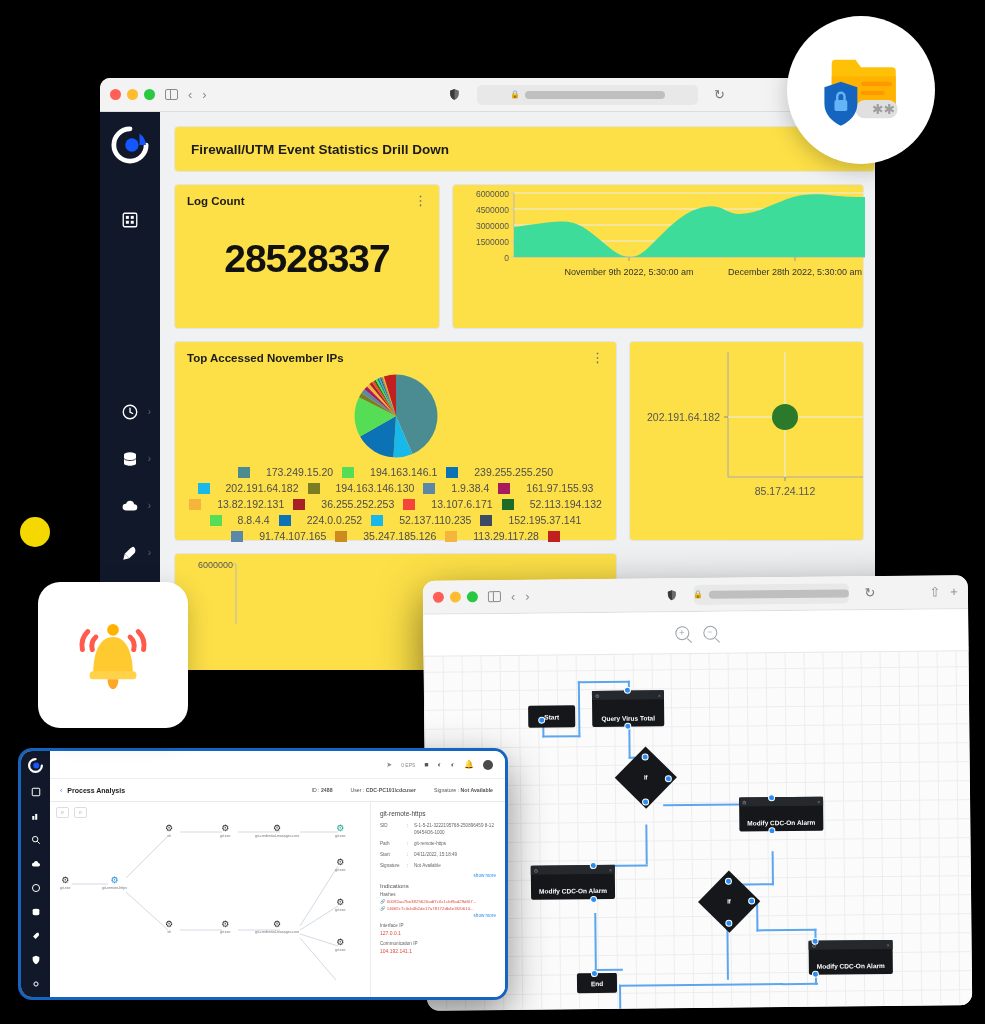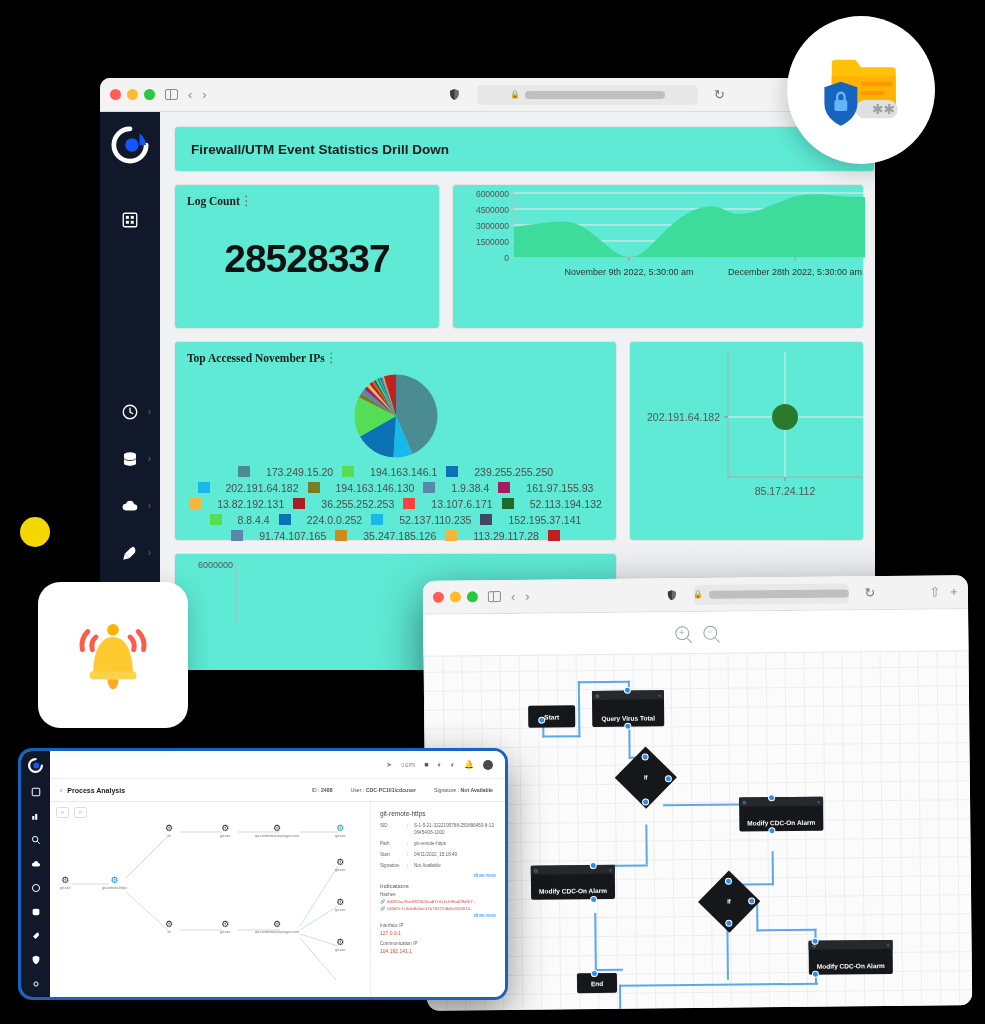--- a/index.html
+++ b/index.html
@@ -31,45 +31,45 @@
   .sidebar { width: 60px; background: #10182a; display: flex; flex-direction: column;
     align-items: center; padding-top: 14px; flex: none; }
   .logo { width: 38px; height: 38px; margin-bottom: 32px; }
   .sb-item { width: 100%; height: 47px; display: flex; align-items: center;
     justify-content: center; position: relative; color: #fff; }
   .sb-item .chev { position: absolute; right: 9px; color: #5a6478; font-size: 10px; }
   .sb-ico { width: 18px; height: 18px; display: block; }
 
   
   .content { flex: 1; background: #f0f1f3; padding: 14px 0 0 14px; overflow: hidden; }
-  .card { background: #5eead4; border: 1px solid #e4e4e6; border-radius: 4px; }
+  .card { background: #fde047; border: 1px solid #e4e4e6; border-radius: 4px; }
   .titlebar { height: 46px; display: flex; align-items: center; padding: 0 16px;
     margin-bottom: 12px; }
   .titlebar h1 { font-size: 13.5px; font-weight: bold; color: #1b1b1b; }
   .row { display: flex; gap: 12px; margin-bottom: 12px; }
-  .card-hd { display: flex; align-items: center; 
-    padding: 10px 12px 4px 12px; font-family: Liberation Serif, serif; }
+  .card-hd { display: flex; align-items: center; justify-content: space-between;
+    padding: 10px 12px 4px 12px; }
   .card-hd h2 { font-size: 11.5px; font-weight: bold; color: #1b1b1b; }
   .kebab { color: #666; font-size: 13px; letter-spacing: 0; line-height: 8px; cursor: pointer; }
 
   .c-logcount { width: 266px; height: 145px; }
   .bignum { font-size: 39px; font-weight: bold; color: #111; text-align: center;
     margin-top: 26px; letter-spacing: -1px; }
   .c-logtrend { width: 412px; height: 145px; position: relative; }
   .c-pie { width: 443px; height: 200px; }
   .c-mal { width: 235px; height: 200px; }
   .c-timeline { width: 443px; height: 120px; }
 
   .ylab { font-size: 8.5px; fill: #555; }
   .xlab { font-size: 9px; fill: #333; }
 
   .pie-wrap { display: flex; justify-content: center; margin-top: 2px; }
   .legend { display: flex; flex-wrap: wrap; justify-content: center; gap: 4px 9px;
     padding: 4px 12px 0 12px; }
-  .lg { display: flex; align-items: flex-start; gap: 16px; }
+  .lg { display: flex; align-items: flex-end; gap: 16px; }
   .sw { width: 12px; height: 11px; flex: none; }
   .lg span { font-size: 10.5px; color: #4d4d4d; white-space: nowrap; }
 
   
   .win-wf { position: absolute; left: 425px; top: 578px; width: 545px; height: 430px;
     background: #fff; border-radius: 12px; overflow: hidden;
     box-shadow: 0 14px 44px rgba(0,0,0,.5); transform: rotate(-0.6deg); }
   .wf-canvas { position: absolute; inset: 34px 0 0 0; background: #fbfbfb;
     background-image: linear-gradient(#ededed 1px, transparent 1px),
       linear-gradient(90deg, #ededed 1px, transparent 1px);

